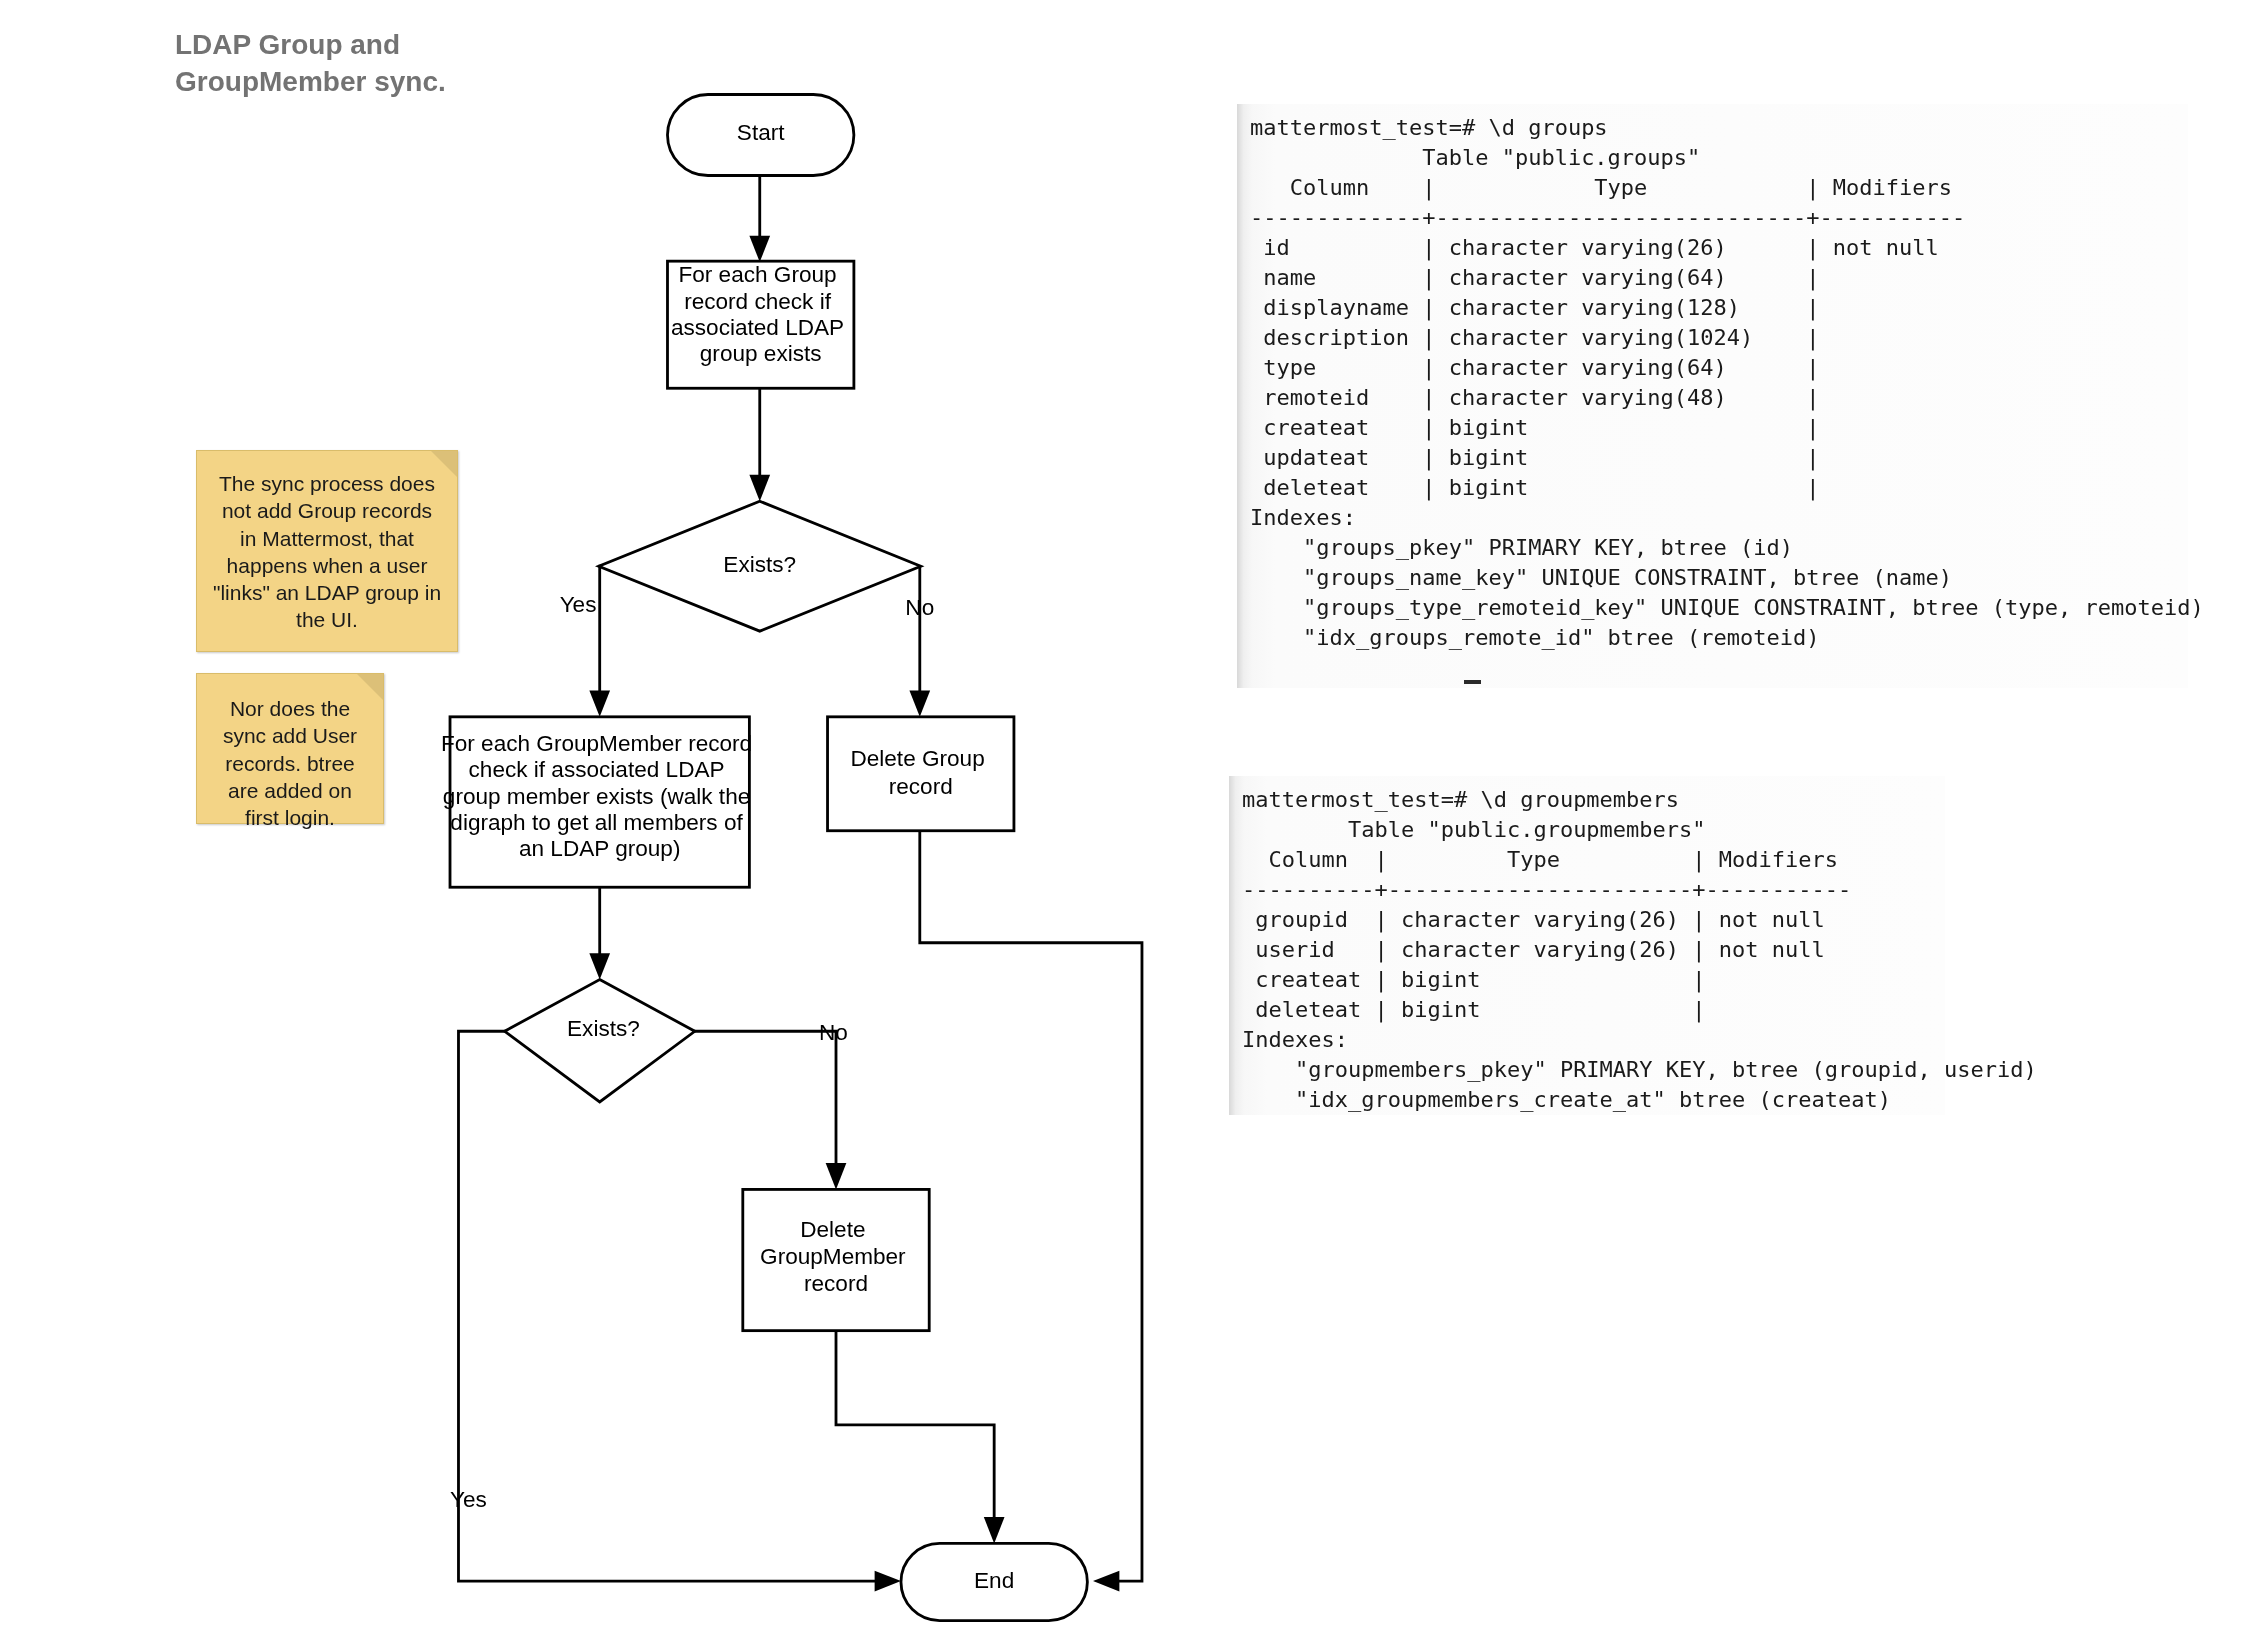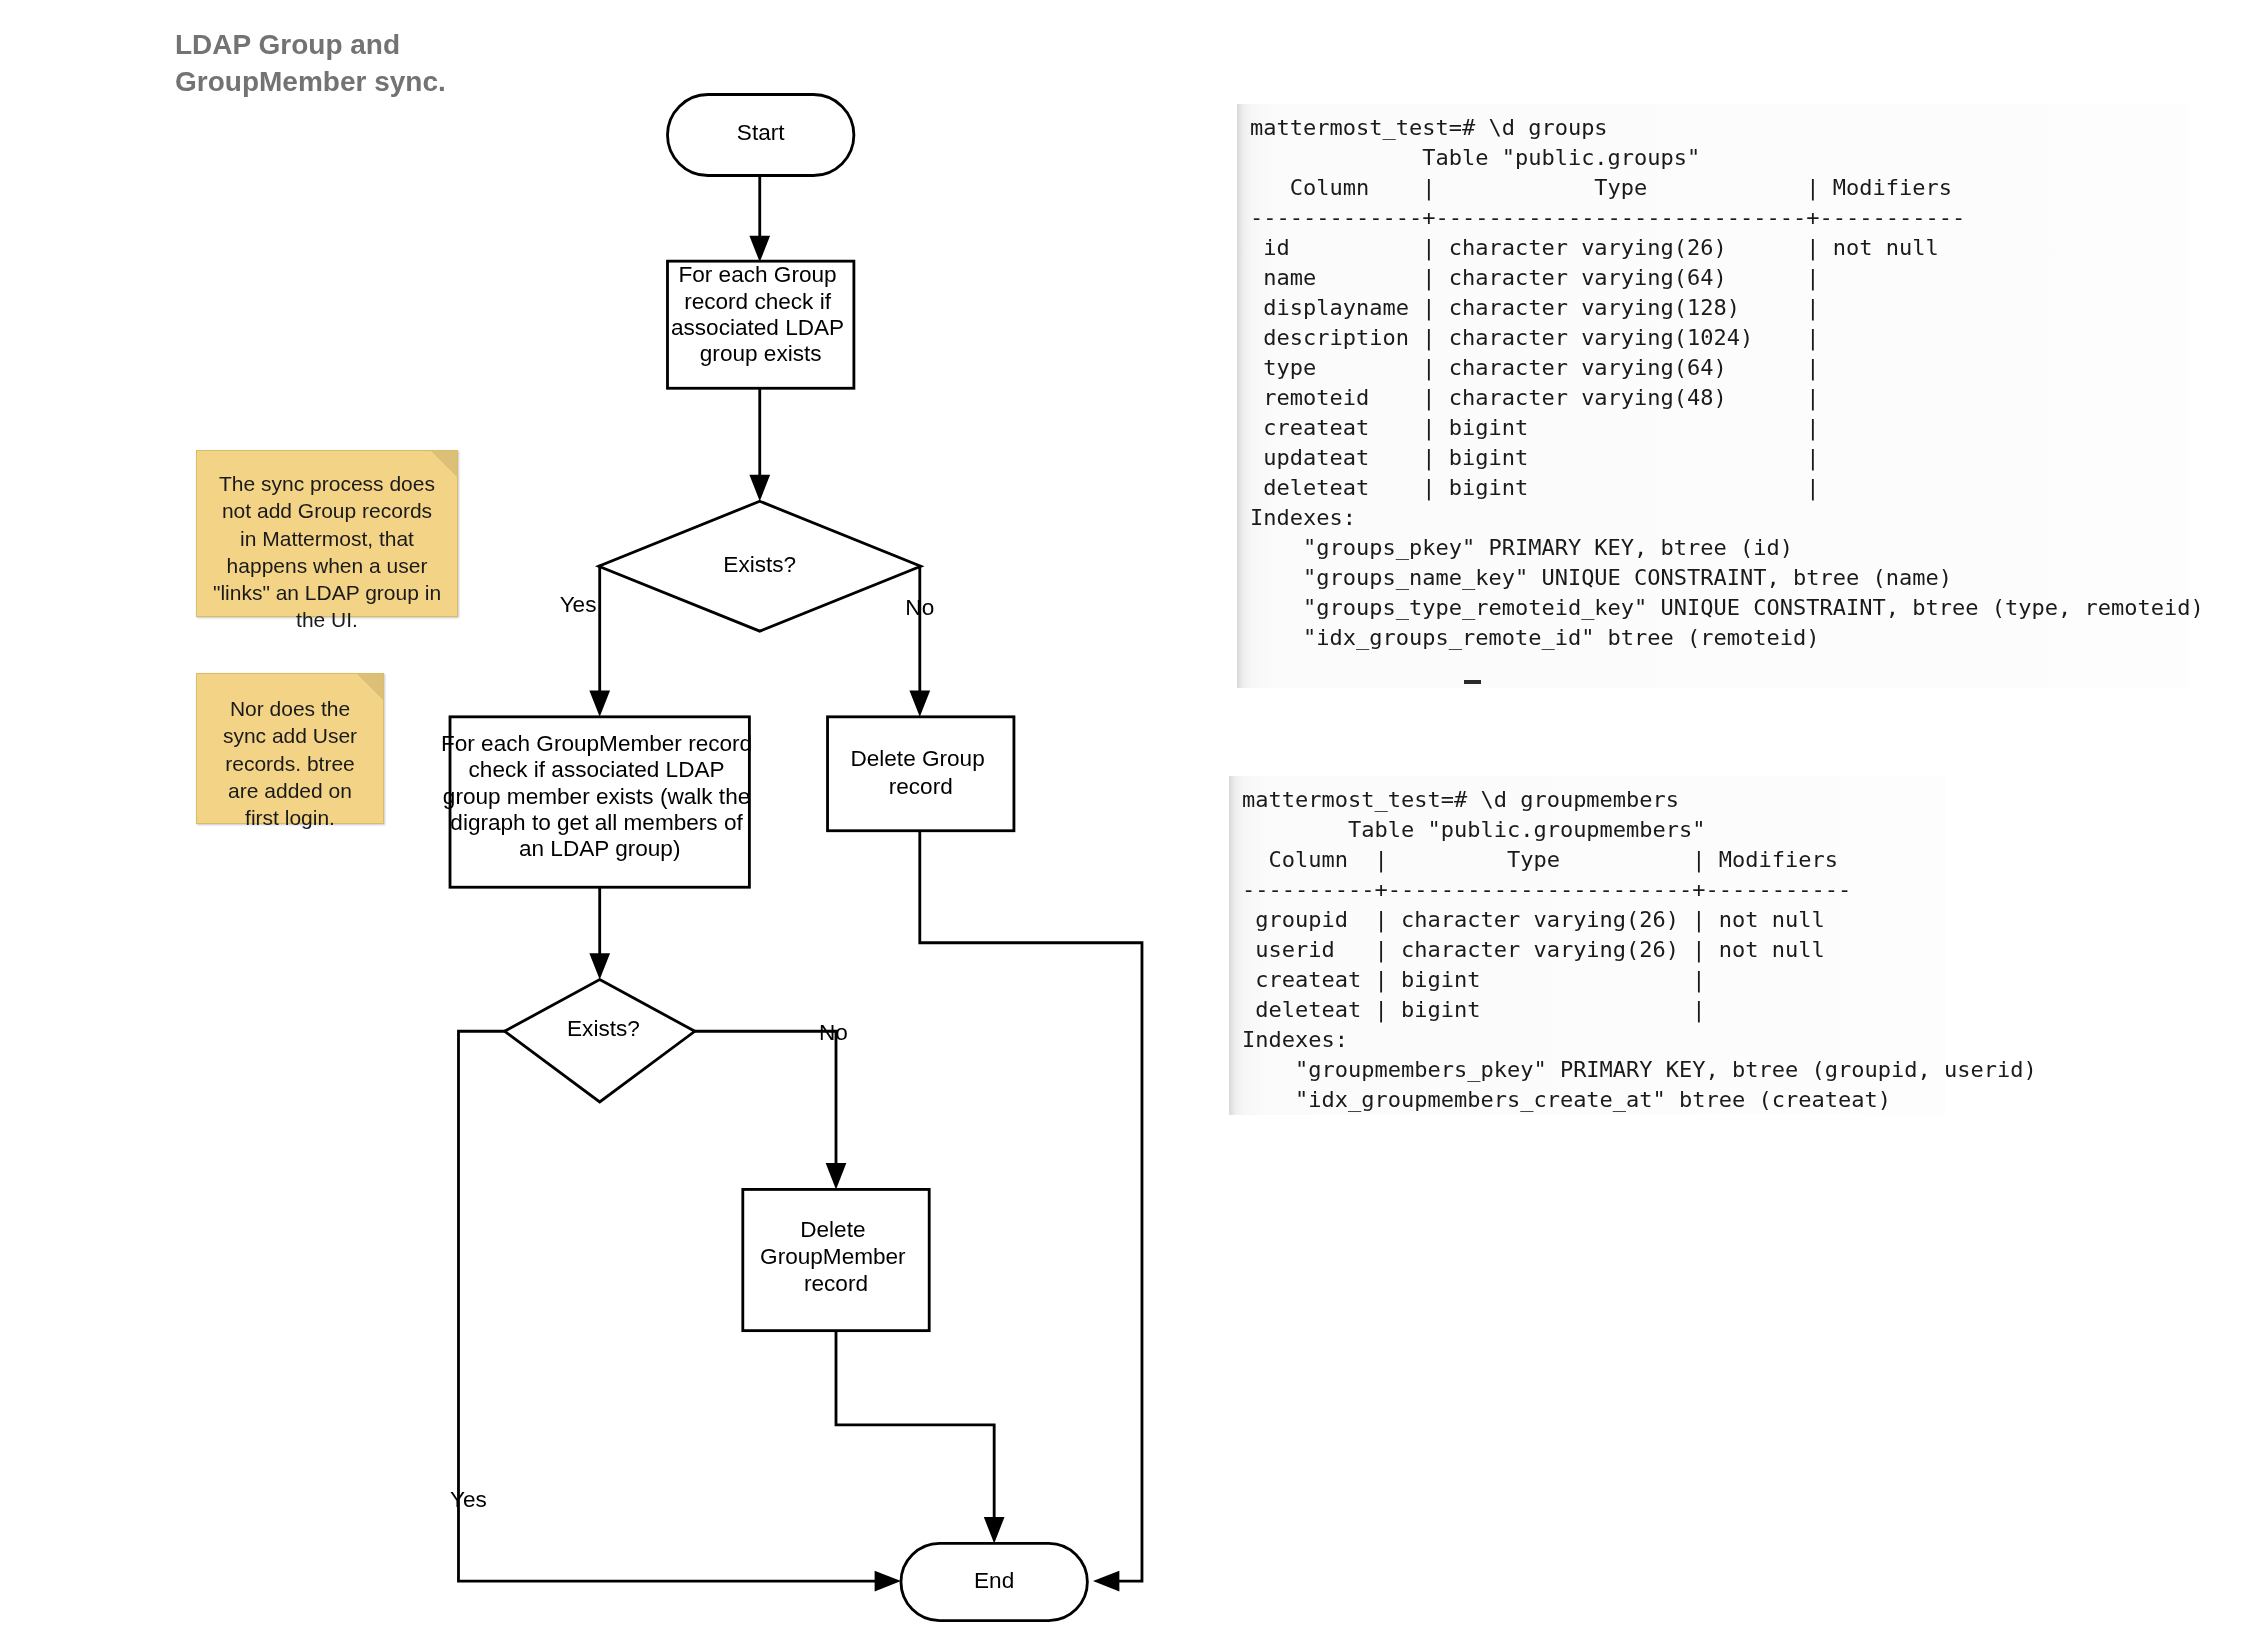--- a/index.html
+++ b/index.html
@@ -87,21 +87,21 @@
     right: 0;
     width: 26px;
     height: 26px;
     background: #dcc078;
     clip-path: polygon(0 0, 100% 0, 100% 100%);
   }
   #note-group {
     left: 196px;
     top: 450px;
     width: 262px;
-    height: 167px;
+    height: 202px;
   }
   #note-user {
     left: 196px;
     top: 673px;
     width: 188px;
     height: 151px;
     padding-top: 21px;
   }
 
   

